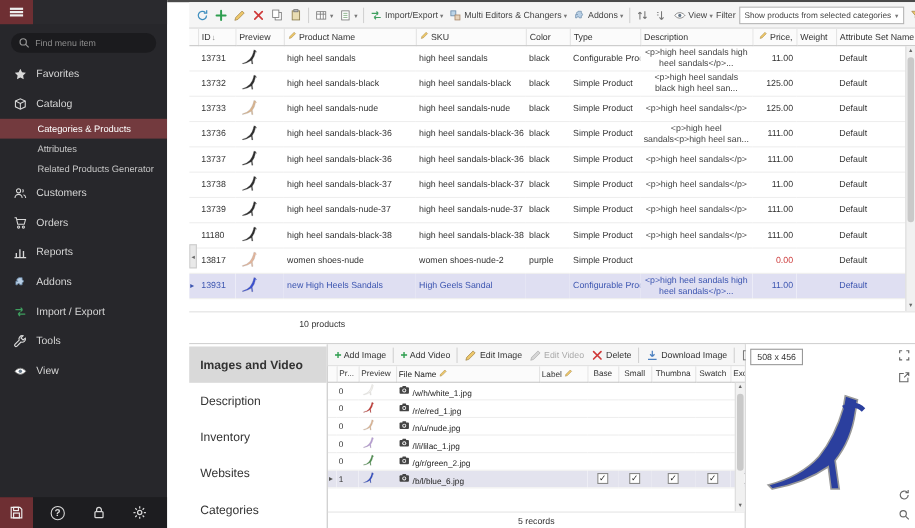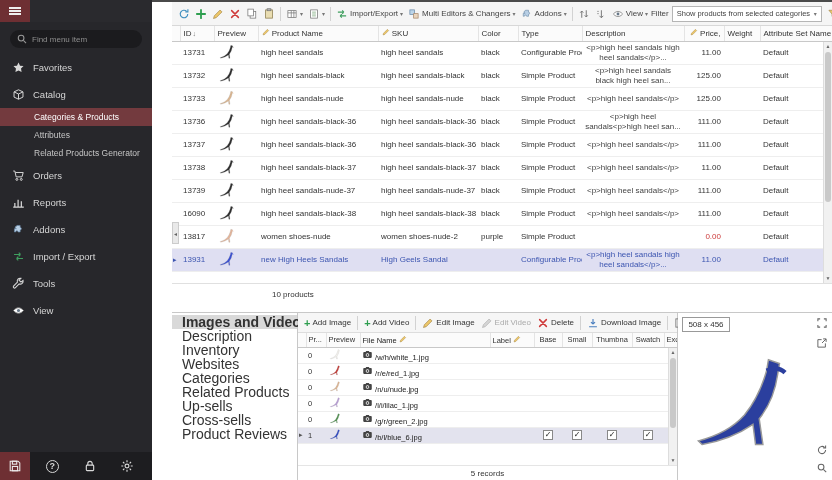--- a/index.html
+++ b/index.html
@@ -60,21 +60,21 @@
   .vscroll .arrb { position:absolute; bottom:0; left:0; right:0; }
   .vscroll .thumbbar { position:absolute; top:10px; left:1px; right:1px; height:150px; background:#c9c9c9; border-radius:3px; }
   .vs2 { top:15px; }
   .vs2 .thumbbar { height:70px; }
   .collapse-handle { position:absolute; left:0; top:196px; width:7px; height:22px; background:#e9e9e9; border:1px solid #cccccc; font-size:6px; display:flex; align-items:center; justify-content:center; color:#666; cursor:pointer; }
   .grid-status { flex:0 0 28px; display:flex; align-items:flex-start; padding:6px 0 0 100px; font-size:8px; color:#333; }
 
   
   .bottom { flex:1; display:flex; border-top:1px solid #c8c8c8; min-height:0; }
   .tabs-panel { width:126px; border-right:1px solid #c8c8c8; background:#fff; padding-top:2px; flex-shrink:0; }
-  .dtab { height:14px; display:flex; align-items:center; padding-left:10px; font-size:14px; color:#333; cursor:pointer; white-space:nowrap; }
+  .dtab { height:33px; display:flex; align-items:center; padding-left:10px; font-size:11px; color:#333; cursor:pointer; white-space:nowrap; }
   .dtab.active { background:#d9d9d9; font-weight:bold; }
   .images-panel { flex:1; display:flex; flex-direction:column; border-right:1px solid #c8c8c8; min-width:0; }
   .img-toolbar { height:20px; display:flex; align-items:center; gap:2px; padding:0 4px; background:#f6f6f6; border-bottom:1px solid #ddd; font-size:8px; white-space:nowrap; flex-shrink:0; }
   .img-grid-wrap { position:relative; flex:1; overflow:hidden; }
   table.imgs { border-collapse:collapse; table-layout:fixed; width:394px; font-size:7.5px; }
   .imgs th { font-weight:normal; color:#333; border-right:1px solid #e4e4e4; border-bottom:1px solid #c8c8c8; height:14px; text-align:left; padding:0 2px; background:#fbfbfb; white-space:nowrap; overflow:hidden; }
   .imgs td { height:16px; border-bottom:1px solid #eee; padding:0 2px; white-space:nowrap; overflow:hidden; }
   .imgs tr.sel { background:#e3e3ee; }
   .imgs .c-chk { text-align:center; }
   .imgs .c-arrow { padding:0 1px; color:#555; font-size:7px; }
@@ -133,20 +133,30 @@
           <span>Catalog</span>
         </div>
         <div class="menu-item sub active">
           <span>Categories &amp; Products</span>
         </div>
         <div class="menu-item sub">
           <span>Attributes</span>
         </div>
         <div class="menu-item sub">
           <span>Related Products Generator</span>
+        </div>
+        <div class="menu-item">
+          <span class="ic" data-icon="users">
+            <svg viewBox="0 0 16 16" fill="none" stroke="#d8d8d8" stroke-width="1.2">
+              <circle cx="6" cy="5.5" r="2.3"></circle>
+              <path d="M2 13.5c0-2.2 1.8-4 4-4s4 1.8 4 4"></path>
+              <path d="M10.5 3.8a2.3 2.3 0 0 1 0 3.4M11.5 9.8c1.5.6 2.5 2 2.5 3.7"></path>
+            </svg>
+          </span>
+          <span>Customers</span>
         </div>
         <div class="menu-item">
           <span class="ic" data-icon="cart">
             <svg viewBox="0 0 16 16" fill="none" stroke="#d8d8d8" stroke-width="1.2">
               <path d="M1.5 2.5h2l1.6 7.2h7.2l1.5-5.4H4.1"></path>
               <circle cx="6" cy="12.8" r="1.2"></circle>
               <circle cx="11.4" cy="12.8" r="1.2"></circle>
             </svg>
           </span>
           <span>Orders</span>
@@ -528,21 +538,21 @@
               <td class="c-sku">high heel sandals-nude-37</td>
               <td class="c-color">black</td>
               <td class="c-type">Simple Product</td>
               <td class="c-desc">&lt;p&gt;high heel sandals&lt;/p&gt;</td>
               <td class="c-price">111.00</td>
               <td class="c-weight"></td>
               <td class="c-attr">Default</td>
             </tr>
             <tr>
               <td class="c-arrow"></td>
-              <td class="c-id">16090</td>
+              <td class="c-id">11180</td>
               <td class="c-prev"><span class="thumb">
                   <svg viewBox="0 0 32 32" width="22" height="18" preserveAspectRatio="xMidYMid meet">
                     <path d="M2 26 Q10 24 14.5 19 Q18.5 14 20.5 7 L21 4 L24 5 L23.5 8 Q22.5 15 18.5 20 L19.5 27 L17.5 27 L16.8 21.5 Q11 25.5 3 27 Z" fill="#2d2d2d" stroke="#999" stroke-width="0.4"></path>
                     <path d="M20.5 7 Q23.5 5.5 25.5 7.5" fill="none" stroke="#2d2d2d" stroke-width="1.2"></path>
                   </svg>
                 </span></td>
               <td class="c-name">high heel sandals-black-38</td>
               <td class="c-sku">high heel sandals-black-38</td>
               <td class="c-color">black</td>
               <td class="c-type">Simple Product</td>

